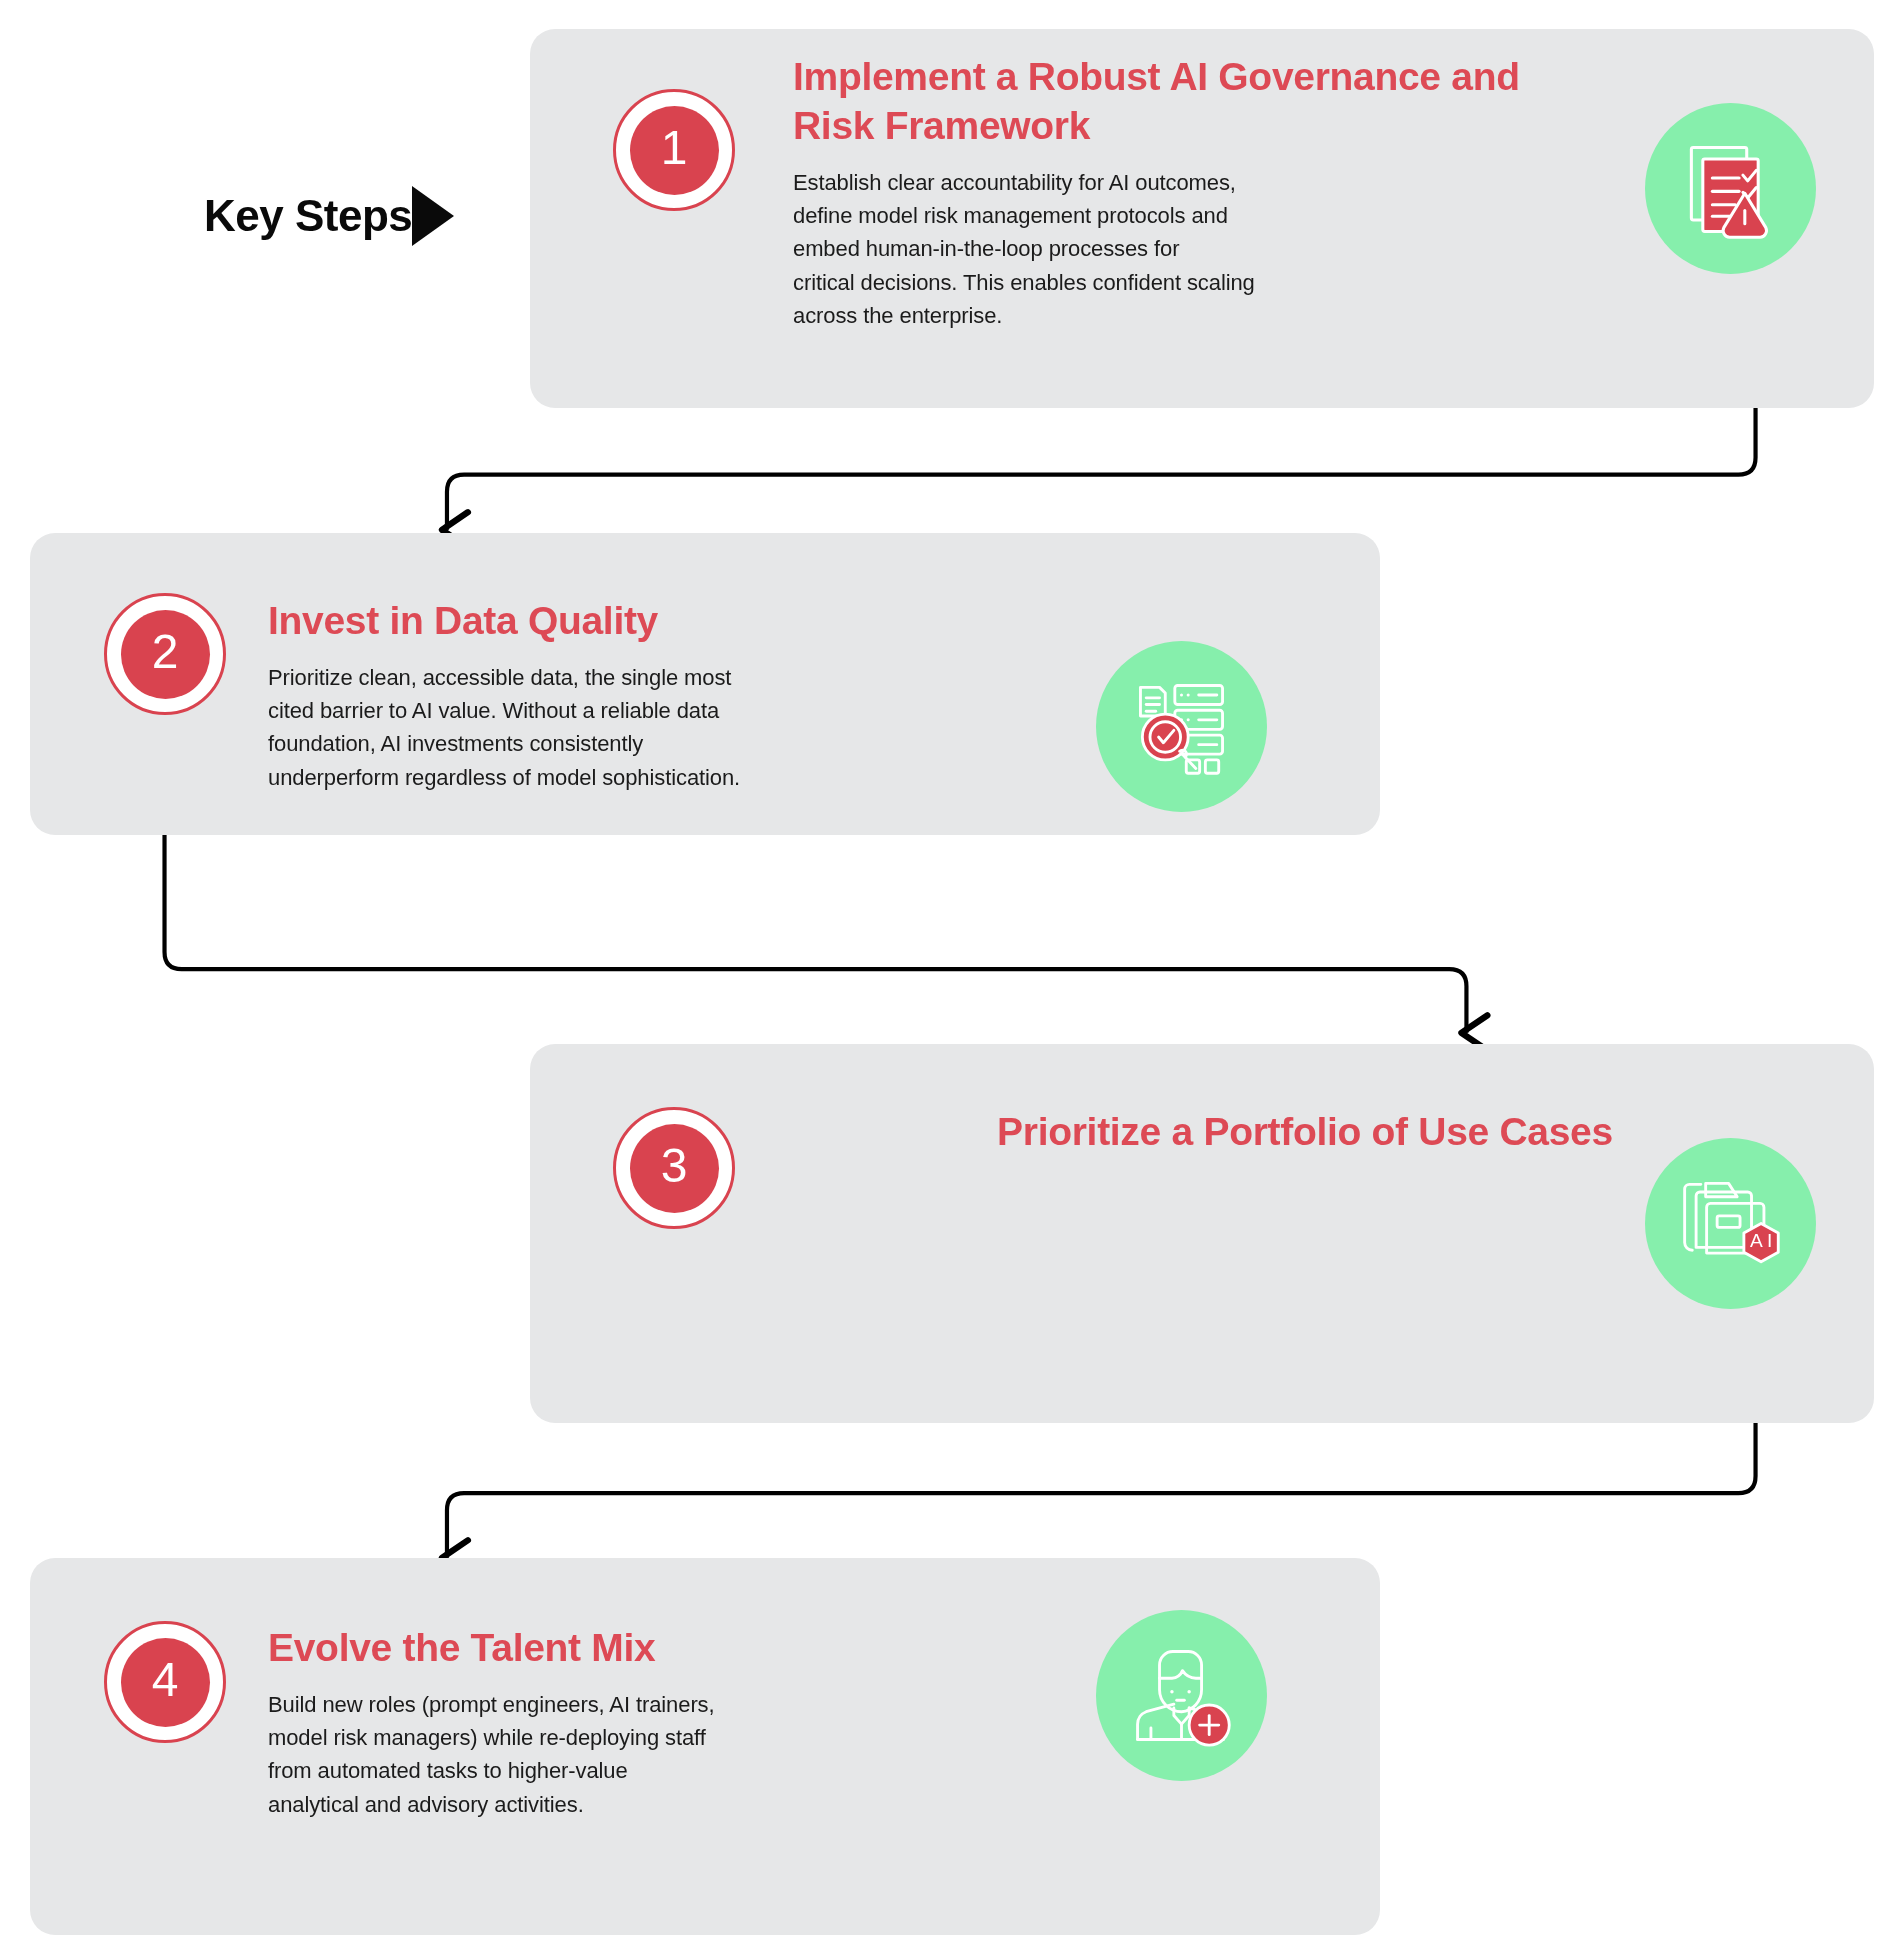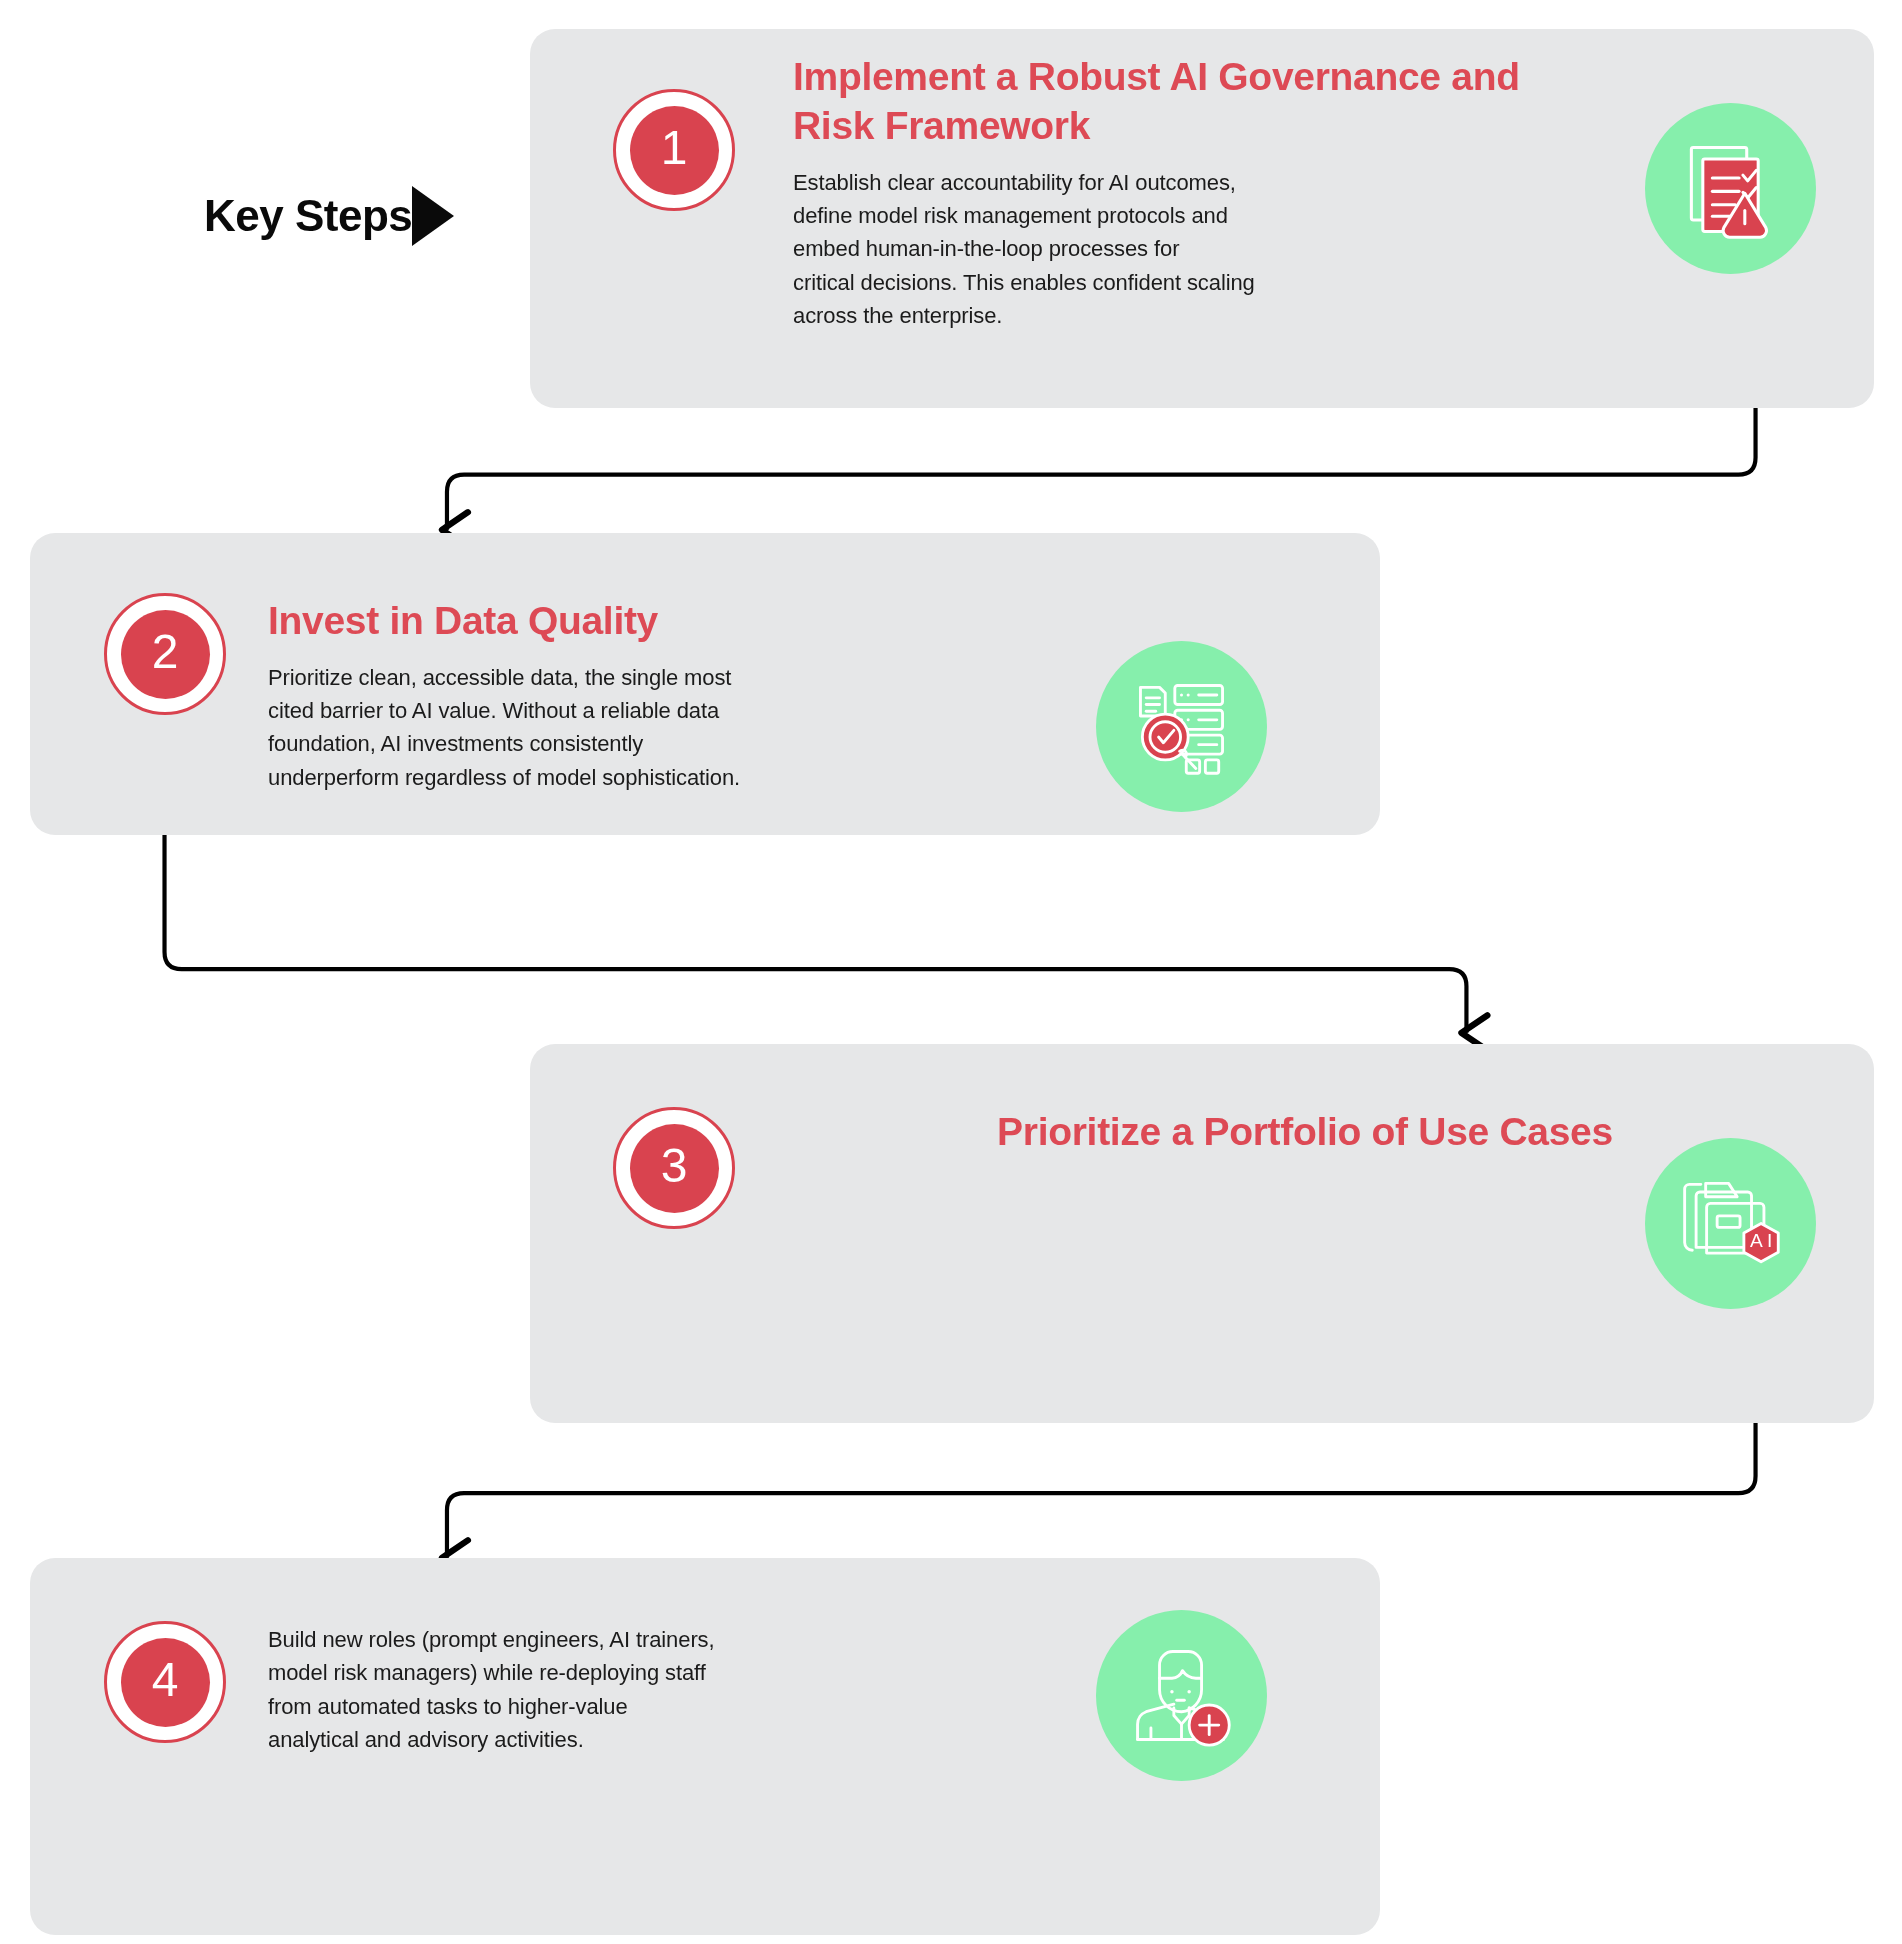--- a/index.html
+++ b/index.html
@@ -258,20 +258,21 @@
         <rect x="42" y="48" width="24" height="12" rx="2"></rect>
         <path d="M88,56 l18,10 v20 l-18,10 l-18,-10 v-20 Z" fill="#d9434f"></path>
         <text x="88" y="81" font-family="Liberation Sans, sans-serif" font-size="20" fill="#ffffff" stroke="none" text-anchor="middle">A I</text>
       </svg>
     </span>
   </div>
 
   <div class="card" style="left:30px; top:1558px; width:1350px; height:377px;">
     <div class="card-inner">
       <div class="card-text" style="left:238px; top:65px; width:818px;">
+        <div class="card-title">Evolve the Talent Mix</div>
         <div class="card-body">Build new roles (prompt engineers, AI trainers,
 model risk managers) while re-deploying staff
 from automated tasks to higher-value
 analytical and advisory activities.</div>
       </div>
     </div>
   </div>
 
   <div class="badge" style="left:104px; top:1621px;">
     <span class="disc">4</span>

